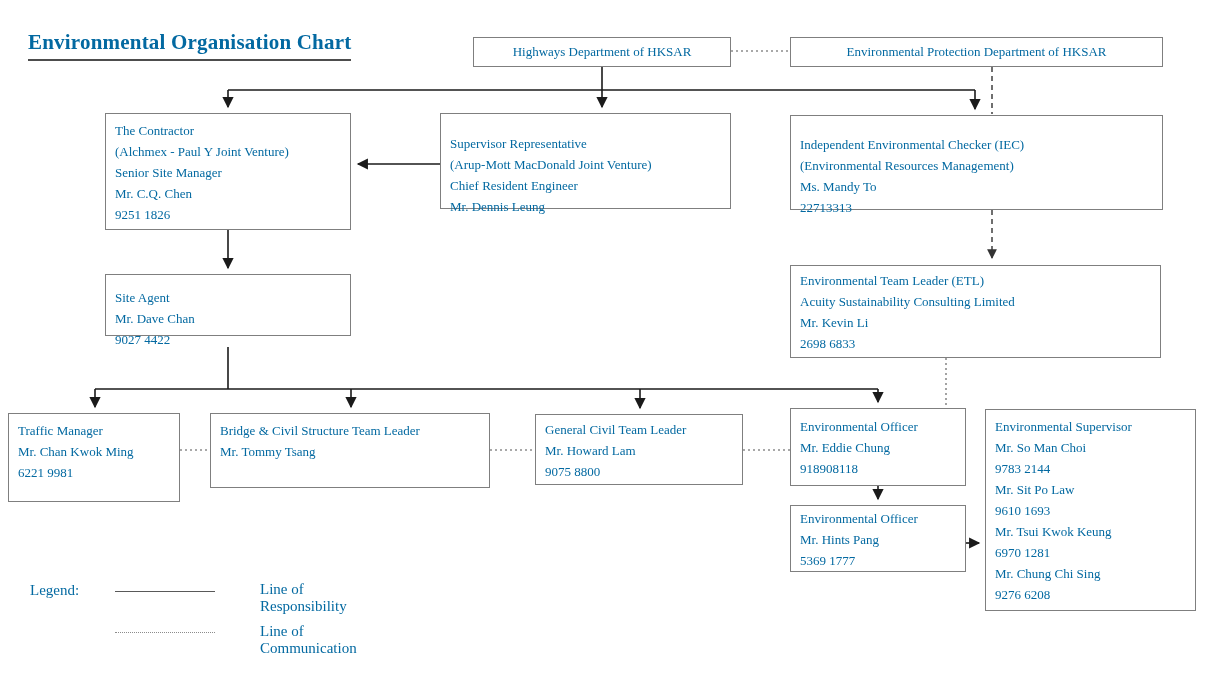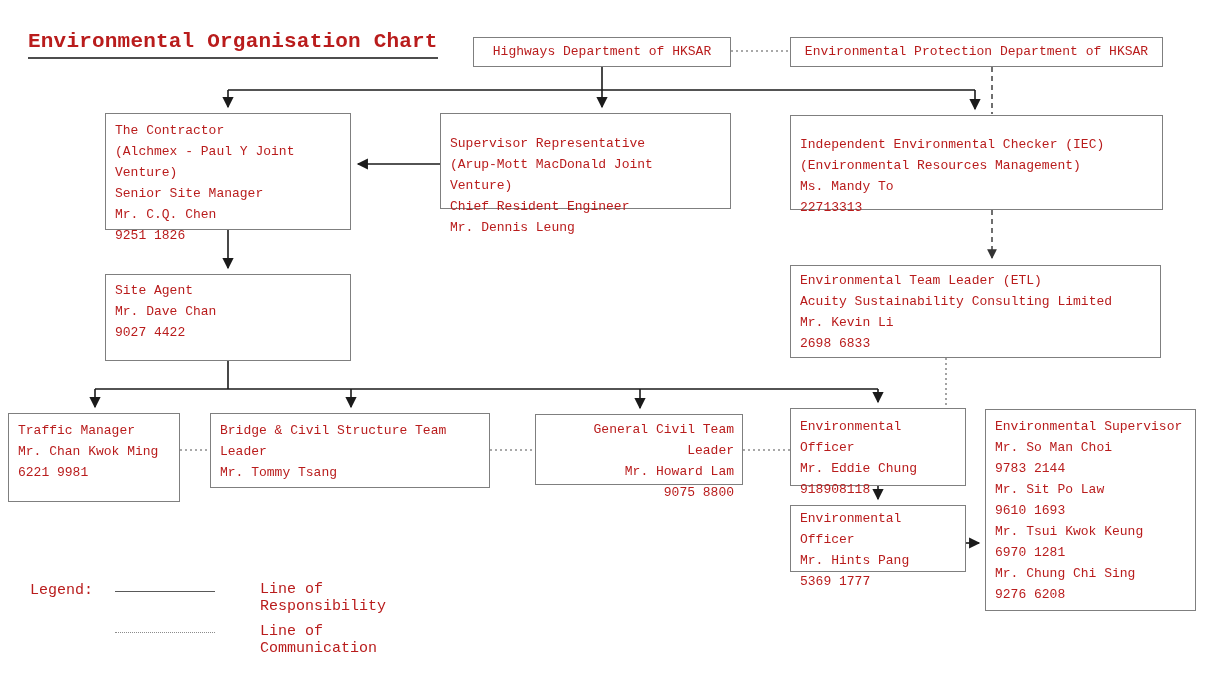--- a/index.html
+++ b/index.html
@@ -1,21 +1,21 @@
 <!DOCTYPE html>
 <html><head>
 <meta charset="utf-8">
 <style>
   html,body{margin:0;padding:0;background:#ffffff;}
   #canvas{
     position:relative;
     width:1206px;height:679px;
     background:#ffffff;
-    font-family:Liberation Mono, monospace;
-    color:#b91c1c;
+    font-family:Liberation Serif, serif;
+    color:#0369a1;
     overflow:hidden;
   }
   #connectors{position:absolute;left:0;top:0;width:1206px;height:679px;}
   .title{
     position:absolute;left:28px;top:30px;
     font-size:21px;font-weight:bold;
     border-bottom:2px solid #4d4d4d;
     padding-bottom:4px;
     letter-spacing:0.2px;
   }
@@ -110,42 +110,42 @@
     <div>Chief Resident Engineer</div>
     <div>Mr. Dennis Leung</div>
   </div>
   <div class="node" style="left:790px;top:115px;width:373px;height:95px;padding-top:18px;">
     <div>Independent Environmental Checker (IEC)</div>
     <div>(Environmental Resources Management)</div>
     <div>Ms. Mandy To</div>
     <div>22713313</div>
   </div>
 
-  <div class="node" style="left:105px;top:274px;width:246px;height:87px;padding-top:5px;">
+  <div class="node" style="left:105px;top:274px;width:246px;height:62px;padding-top:12px;">
     <div>Site Agent</div>
     <div>Mr. Dave Chan</div>
     <div>9027 4422</div>
   </div>
   <div class="node" style="left:790px;top:265px;width:371px;height:93px;padding-top:4px;">
     <div>Environmental Team Leader (ETL)</div>
     <div>Acuity Sustainability Consulting Limited</div>
     <div>Mr. Kevin Li</div>
     <div>2698 6833</div>
   </div>
 
   <div class="node" style="left:8px;top:413px;width:172px;height:89px;padding-top:6px;">
     <div>Traffic Manager</div>
     <div>Mr. Chan Kwok Ming</div>
     <div>6221 9981</div>
   </div>
   <div class="node" style="left:210px;top:413px;width:280px;height:75px;padding-top:6px;">
     <div>Bridge &amp; Civil Structure Team Leader</div>
     <div>Mr. Tommy Tsang</div>
   </div>
-  <div class="node" style="left:535px;top:414px;width:208px;height:71px;padding-top:4px;text-align:right;">
+  <div class="node" style="left:535px;top:414px;width:208px;height:71px;padding-top:4px;">
     <div>General Civil Team Leader</div>
     <div>Mr. Howard Lam</div>
     <div>9075 8800</div>
   </div>
   <div class="node" style="left:790px;top:408px;width:176px;height:78px;padding-top:7px;">
     <div>Environmental Officer</div>
     <div>Mr. Eddie Chung</div>
     <div>918908118</div>
   </div>
   <div class="node" style="left:790px;top:505px;width:176px;height:67px;padding-top:2px;">

